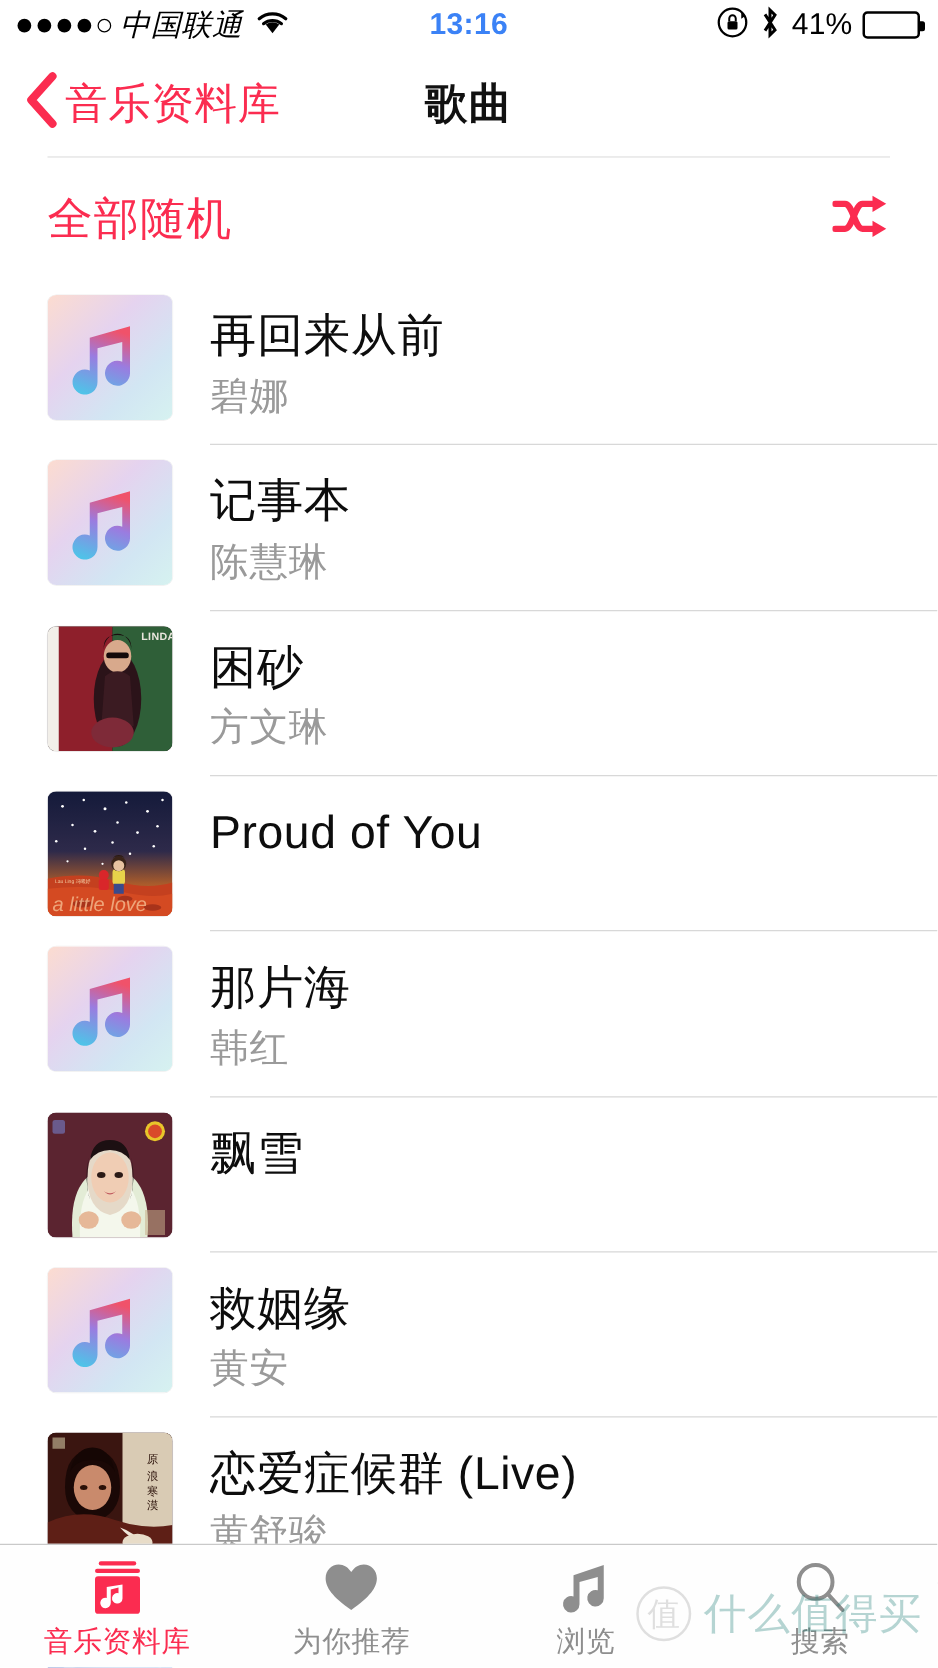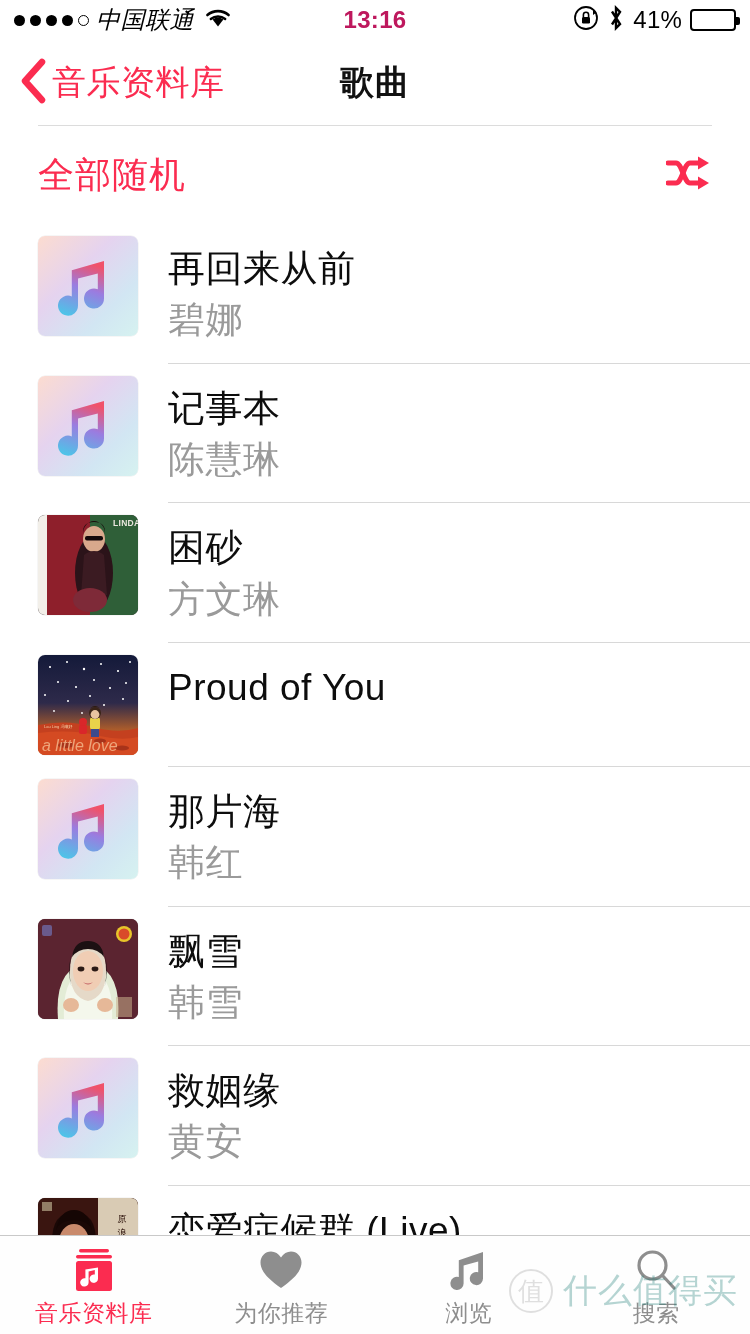--- a/index.html
+++ b/index.html
@@ -17,21 +17,21 @@
     padding:0 14px; position:relative;
   }
   .sb-left{ display:flex; align-items:center; gap:7px;font-style:italic; }
   .dots{ display:flex; align-items:center; gap:5px; }
   .dot{ width:11px;height:11px;border-radius:50%;background:#000; }
   .dot.empty{ background:#fff; border:1.6px solid #000; }
   .carrier{ font-size:24px; color:#000; letter-spacing:.5px; font-weight:400; }
   .wifi{ margin-left:2px; }
   .sb-center{
     position:absolute; left:0; right:0; text-align:center;
-    font-size:24px; font-weight:700; color:#be185d; letter-spacing:.3px;
+    font-size:24px; font-weight:700; color:#3b82f6; letter-spacing:.3px;
   }
   .sb-right{ margin-left:auto; display:flex; align-items:center; gap:8px; z-index:2;justify-content:center;}
   .batt-pct{ font-size:24px; color:#000; letter-spacing:.2px; }
   .batt-shell{
     width:46px;height:22px;border:2px solid #000;border-radius:4px;
     position:relative; padding:2px;
   }
   .batt-shell:after{
     content:""; position:absolute; right:-6px; top:6px;
     width:4px;height:8px;background:#000;border-radius:0 2px 2px 0;
@@ -73,21 +73,21 @@
   .row-body{
     flex:1; margin-left:30px; padding:22px 38px 20px 0;
     border-bottom:1px solid #d8d8d8; min-width:0;
   }
   .row:last-child .row-body{ border-bottom:1px solid #d8d8d8; }
   .title{
     font-size:37px; color:#0d0d0d; letter-spacing:.5px;
     white-space:nowrap; overflow:hidden; line-height:1.25;
   }
   .artist{
-    font-size:37px; color:#9a9a9a; letter-spacing:.5px;
+    font-size:31px; color:#9a9a9a; letter-spacing:.5px;
     margin-top:6px; white-space:nowrap; overflow:hidden; line-height:1.2;
   }
 
   
   .tabbar{
     position:absolute; bottom:0; left:0; right:0; height:99px;
     background:#fefefe; border-top:1px solid #c9c9c9;
     display:flex; align-items:flex-start;
   }
   .tab{
@@ -359,21 +359,20 @@
         <ellipse cx="33" cy="86" rx="8" ry="7" fill="#e6b898"></ellipse>
         <ellipse cx="67" cy="86" rx="8" ry="7" fill="#e6b898"></ellipse>
         <circle cx="86" cy="15" r="8" fill="#e8c52a"></circle>
         <circle cx="86" cy="15" r="5.5" fill="#d94a2a"></circle>
         <rect x="4" y="6" width="10" height="11" rx="2" fill="#6a5a8c"></rect>
         <rect x="78" y="78" width="16" height="20" fill="#c9b08c" opacity=".55"></rect>
       </svg>
         </div>
     <div class="row-body">
       <div class="title">飘雪</div>
-      <div class="artist">韩雪</div>
     </div>
   </div>
 
   <div class="row">
     <div class="art">
           <svg viewBox="0 0 100 100">
         <defs>
           <linearGradient id="phg" x1="0" y1="0" x2="1" y2="1">
             <stop offset="0%" stop-color="#fcdcd0"></stop>
                 <stop offset="38%" stop-color="#e5d3ef"></stop>

